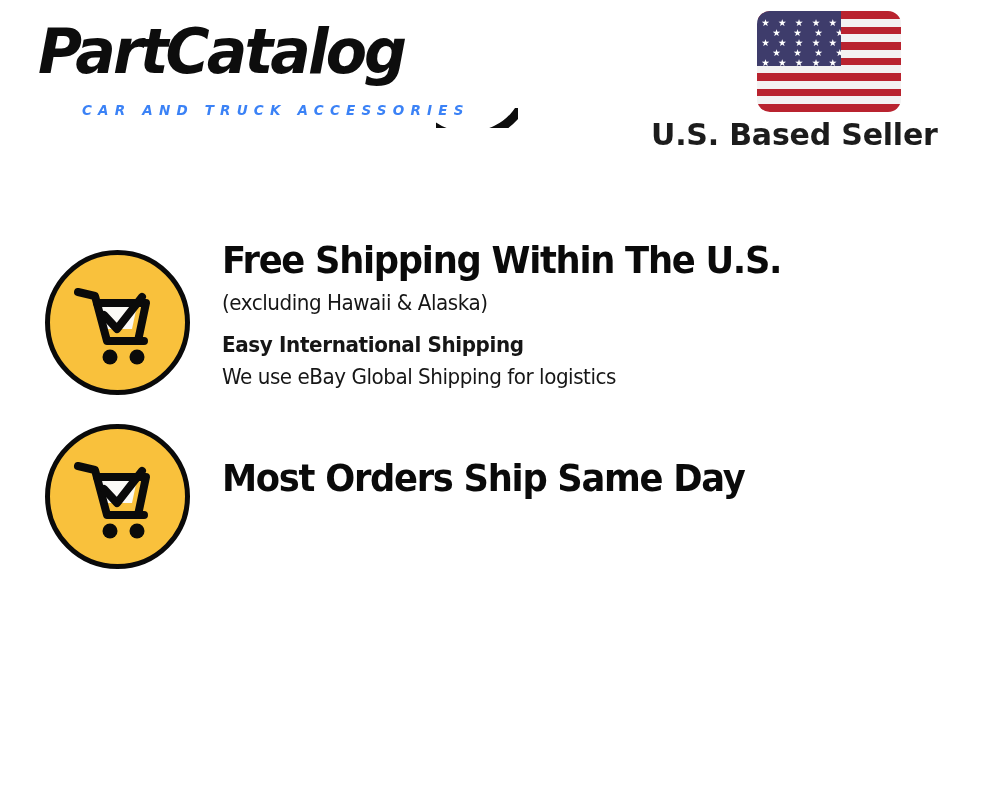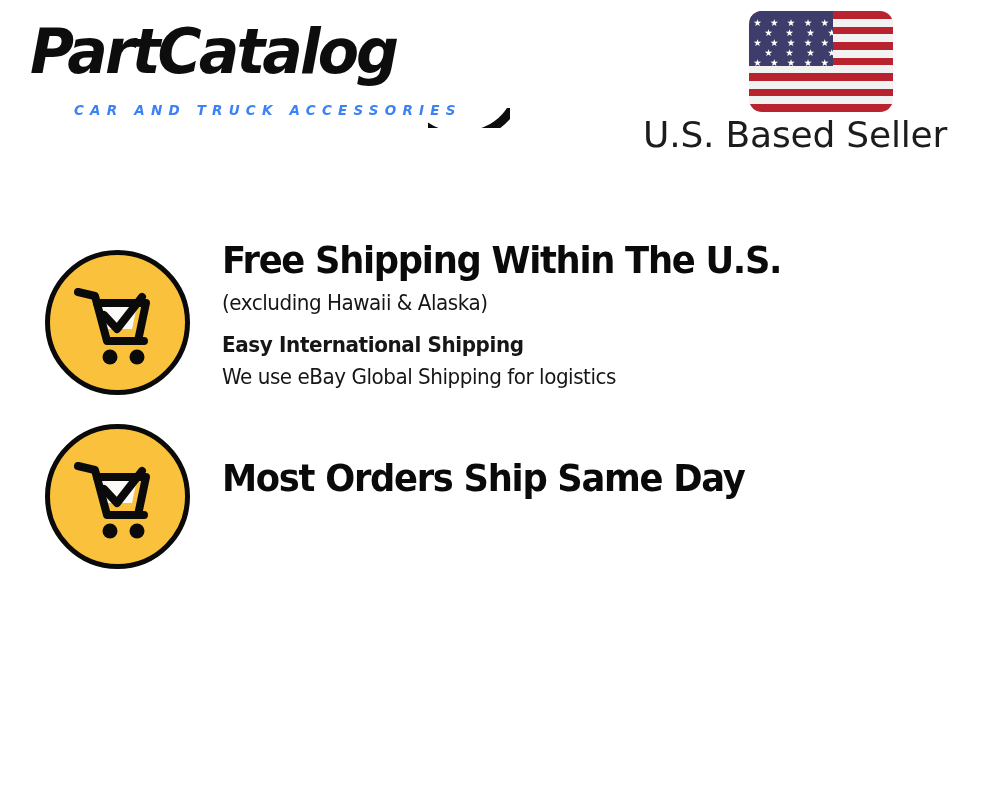--- a/index.html
+++ b/index.html
@@ -13,21 +13,21 @@
     position: relative;
     overflow: hidden;
     font-family: "Liberation Sans", sans-serif;
     color: #000000;
     -webkit-font-smoothing: antialiased;
   }
 
   
   #banner-header {
     position: absolute;
-    top: 0; left: 8px;
+    top: 0; left: 16px;
     width: 919px;
     height: 175px;
   }
 
   
   #brand-logo {
     position: absolute;
     left: 22px;
     top: 16px;
     width: 500px;
@@ -137,22 +137,22 @@
   .star-row.offset { padding: 0 9px; }
   .star-row > b { font-weight: 400; }
 
   #seller-label {
     position: absolute;
     left: 0;
     right: 2px;
     top: 108px;
     text-align: right;
     font-family: "DejaVu Sans", sans-serif;
-    font-weight: 400;
-    font-size: 36px;
+    font-weight: 700;
+    font-size: 30px;
     line-height: 38px;
     letter-spacing: -0.2px;
     color: #1c1c1c;
     white-space: nowrap;
   }
 
   
   #feature-list {
     position: absolute;
     left: 0;

